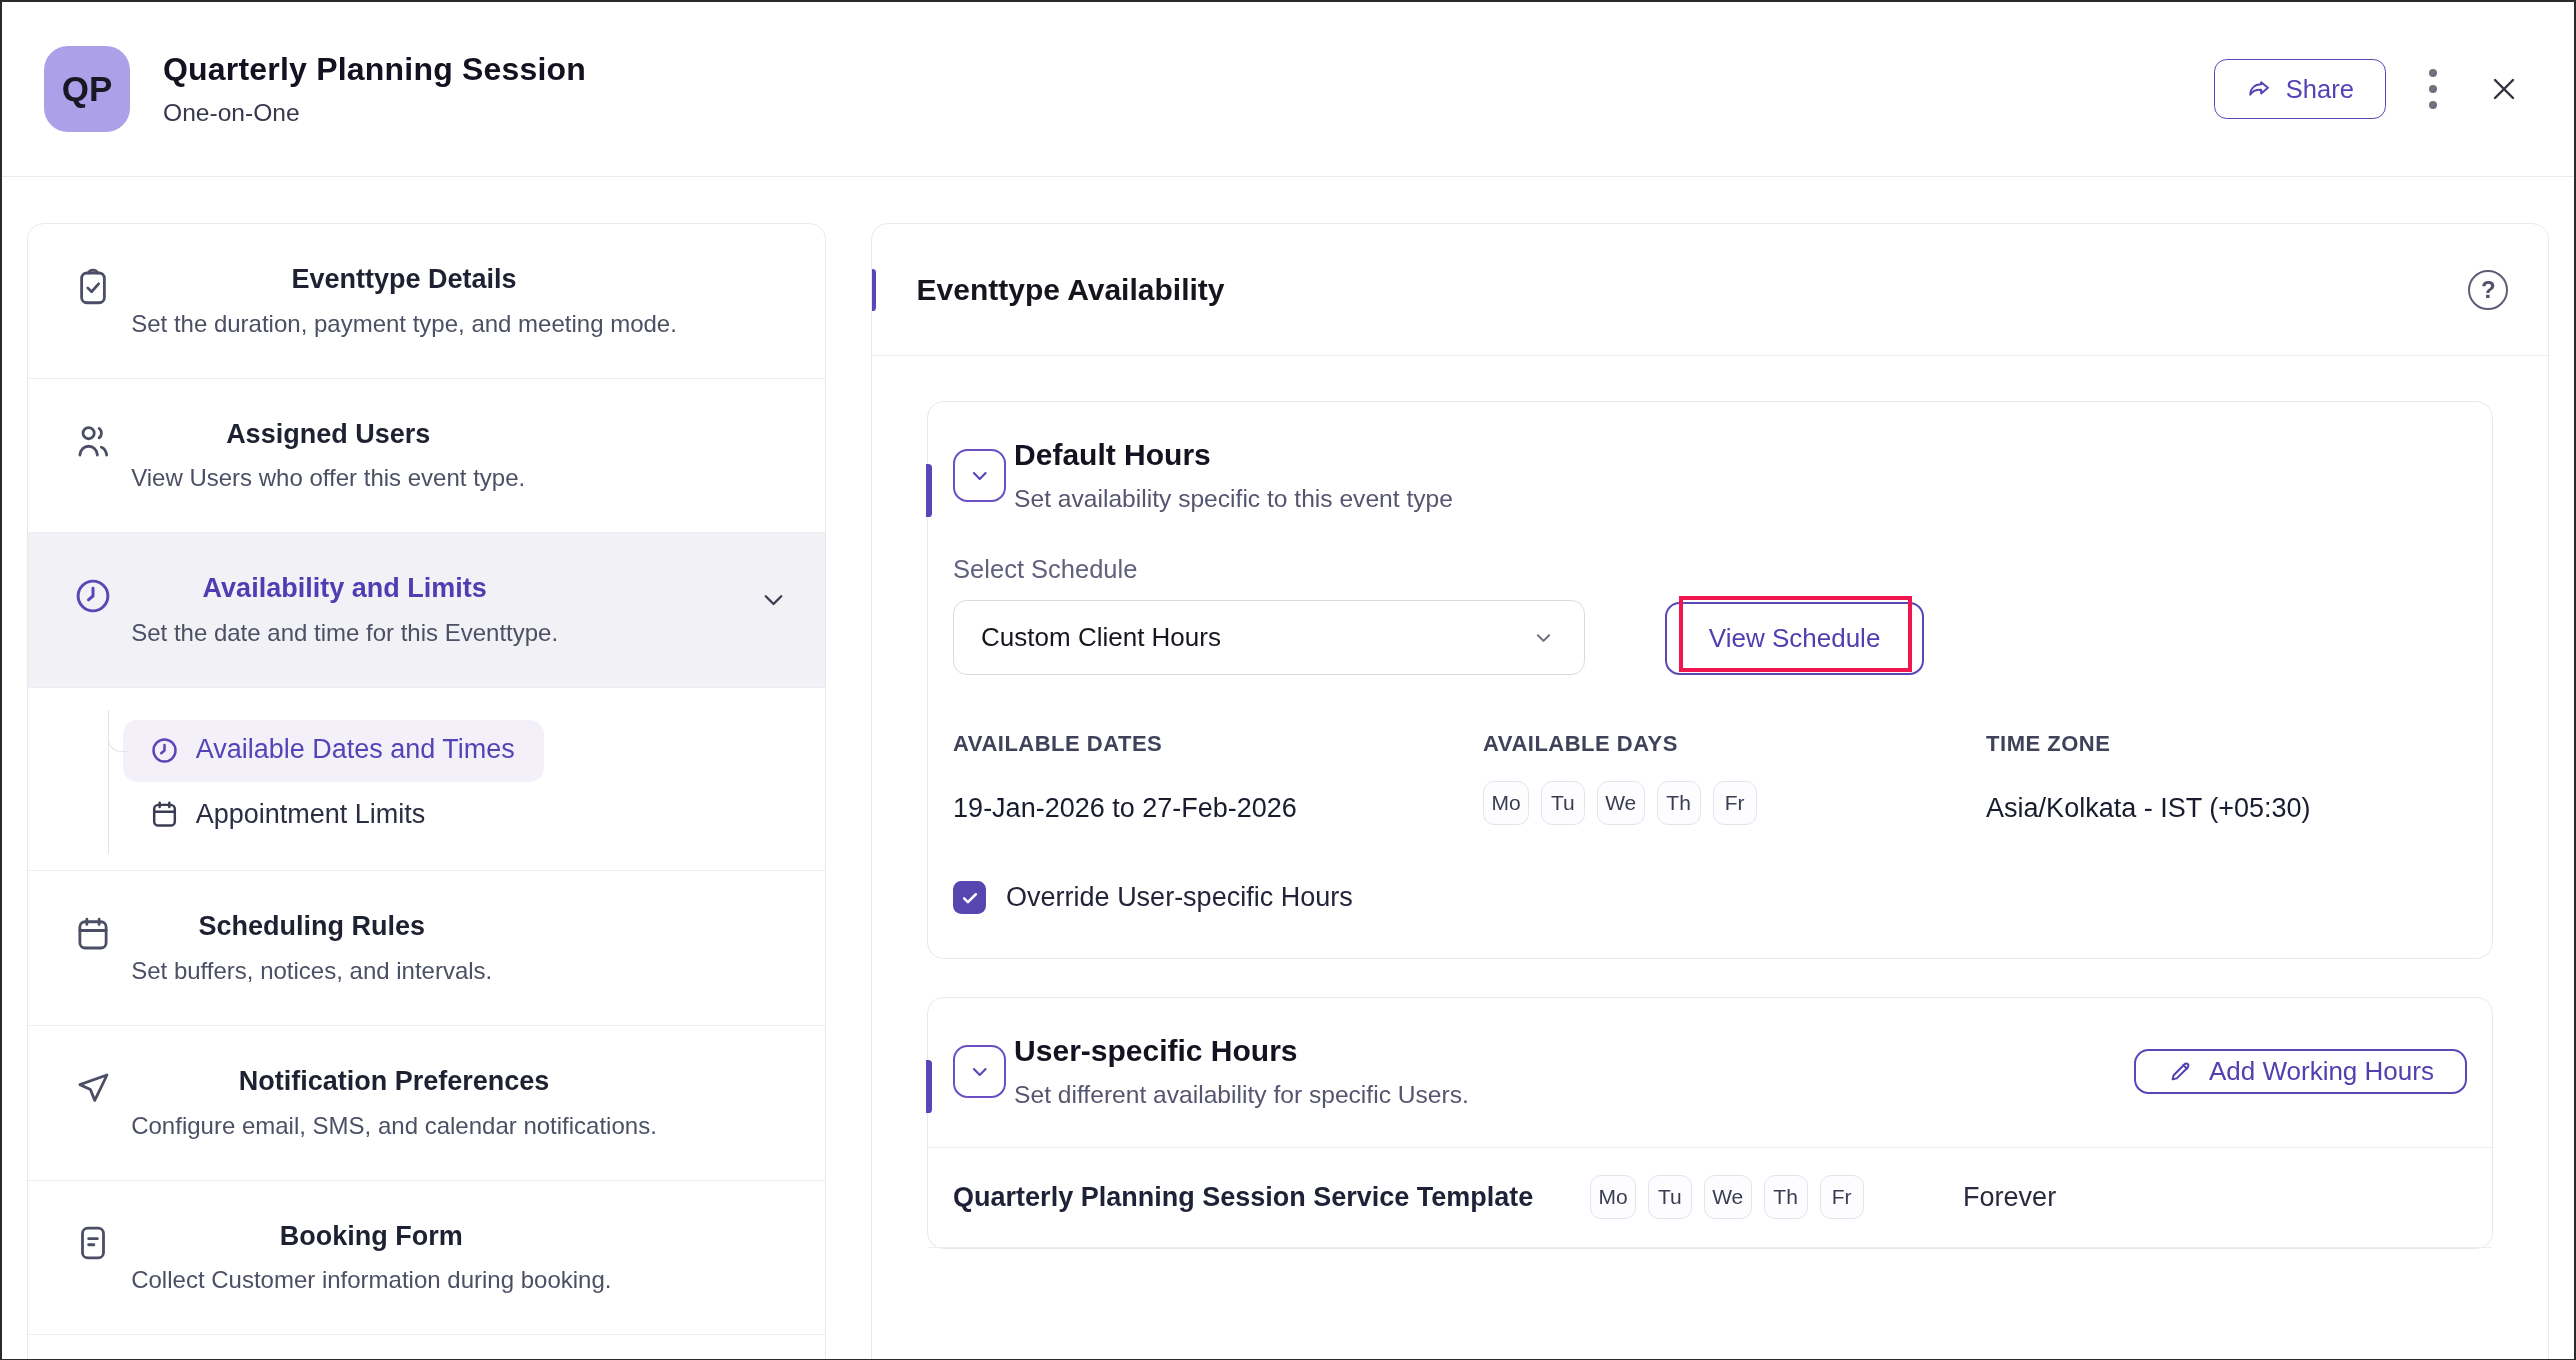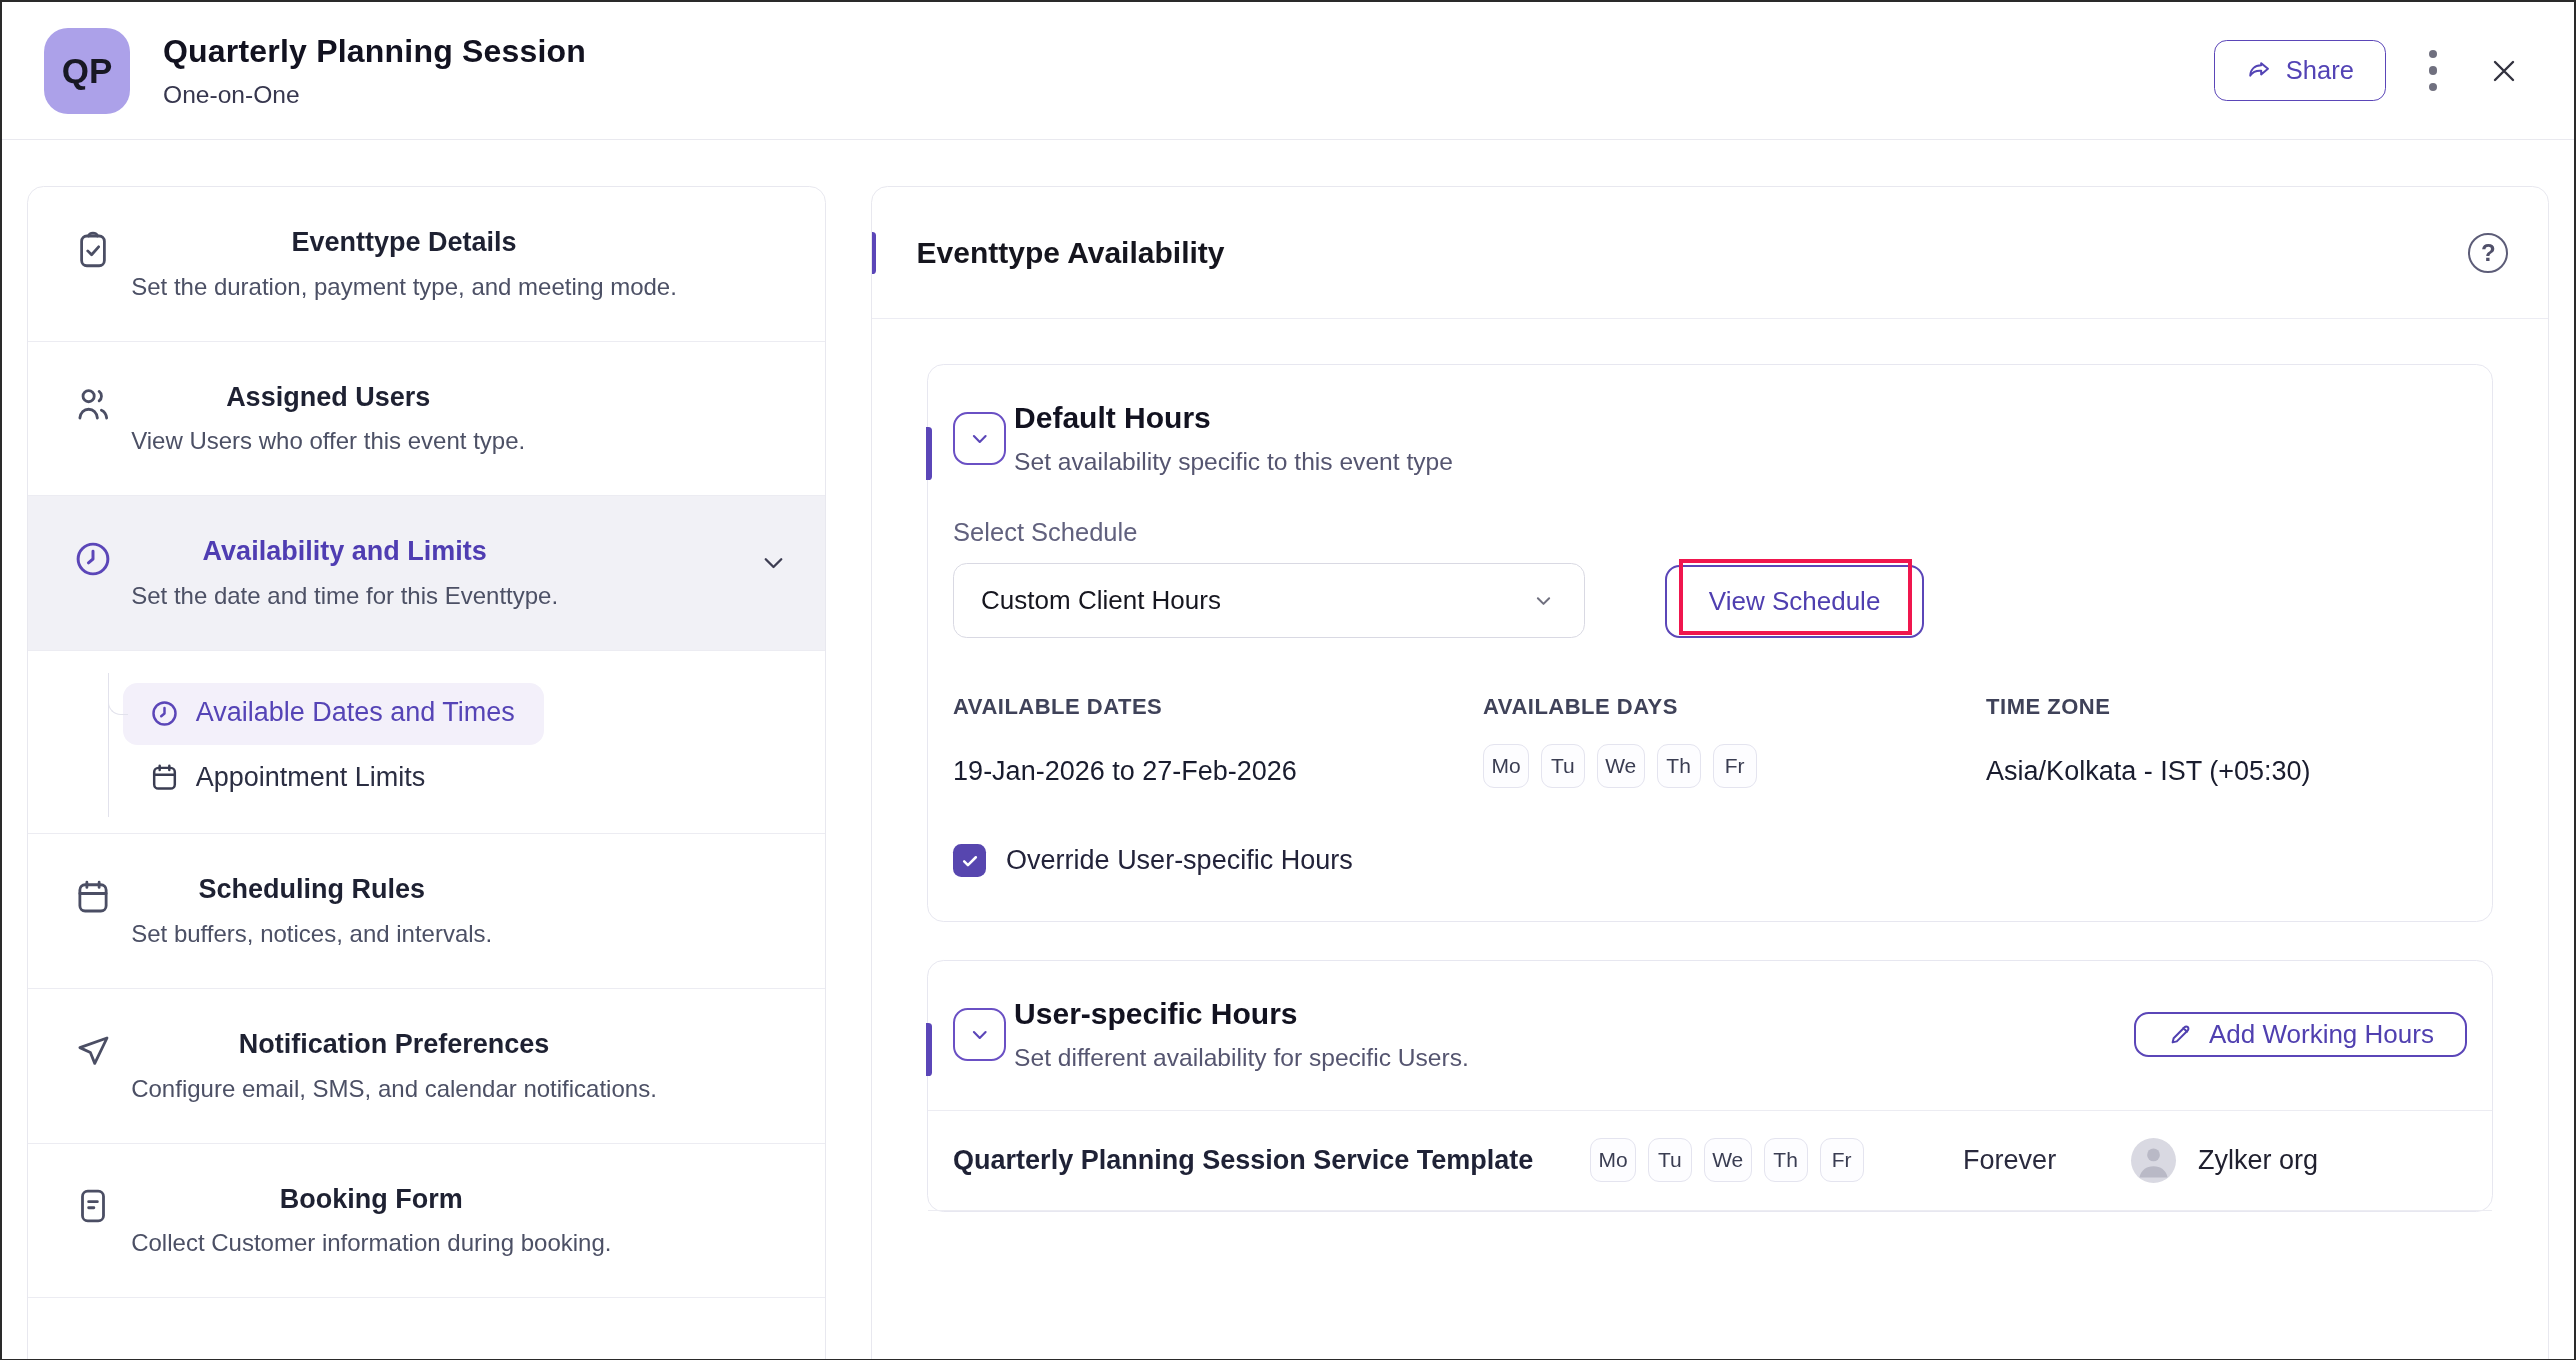--- a/index.html
+++ b/index.html
@@ -12,21 +12,21 @@
   .app {
     width: 2576px; height: 1361px;
     border: 2.7px solid #2a2a2a;
     background: #fff;
     position: relative;
     overflow: hidden;
   }
 
   
   .header {
-    height: 138px;
+    height: 175px;
     display: flex; align-items: center;
     padding: 0 47px 0 42px;
     border-bottom: 1.8px solid #e9e9ef;
     background: #fff;
   }
   .avatar-qp {
     width: 86px; height: 86px; border-radius: 24px;
     background: #aca1e9;
     display: flex; align-items: center; justify-content: center;
     font-size: 35px; font-weight: 700; color: #181824;
@@ -518,29 +518,20 @@
           <div class="template-row">
             <div class="template-name">Quarterly Planning Session Service Template</div>
             <div class="chips">
               <span class="day-chip">Mo</span>
               <span class="day-chip">Tu</span>
               <span class="day-chip">We</span>
               <span class="day-chip">Th</span>
               <span class="day-chip">Fr</span>
             </div>
             <div class="template-duration">Forever</div>
-            <div class="org-cell">
-              <span class="org-avatar">
-                <svg width="45" height="45" viewBox="0 0 24 24" fill="#b9b9c6">
-                  <circle cx="12" cy="9" r="3.4"></circle>
-                  <path d="M4.5 21c.8-4 3.8-6 7.5-6s6.7 2 7.5 6z"></path>
-                </svg>
-              </span>
-              <span class="org-name">Zylker org</span>
-            </div>
           </div>
         </div>
 
       </div>
     </div>
 
   </div>
 </div>
 
 

